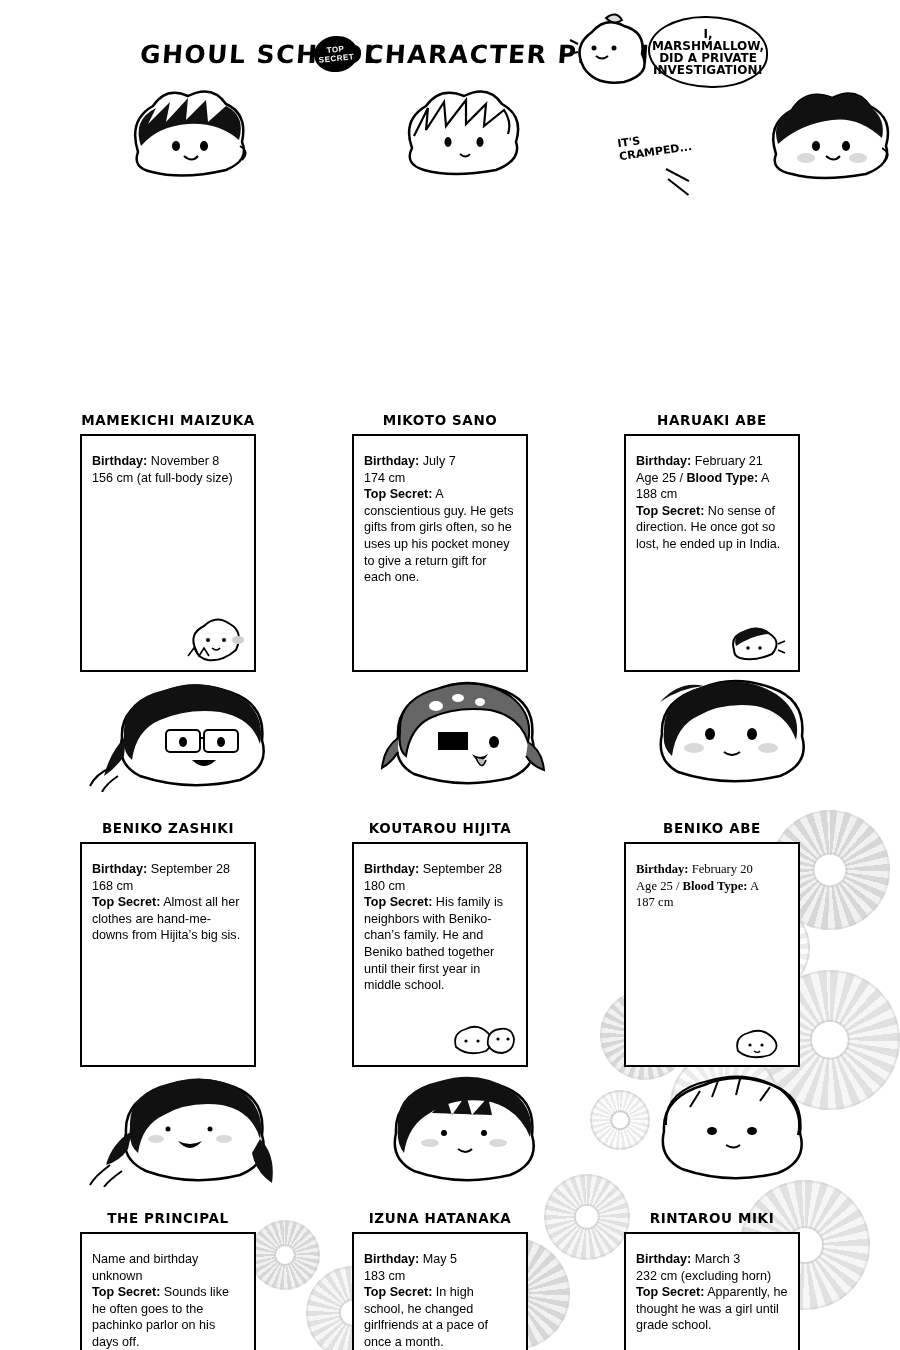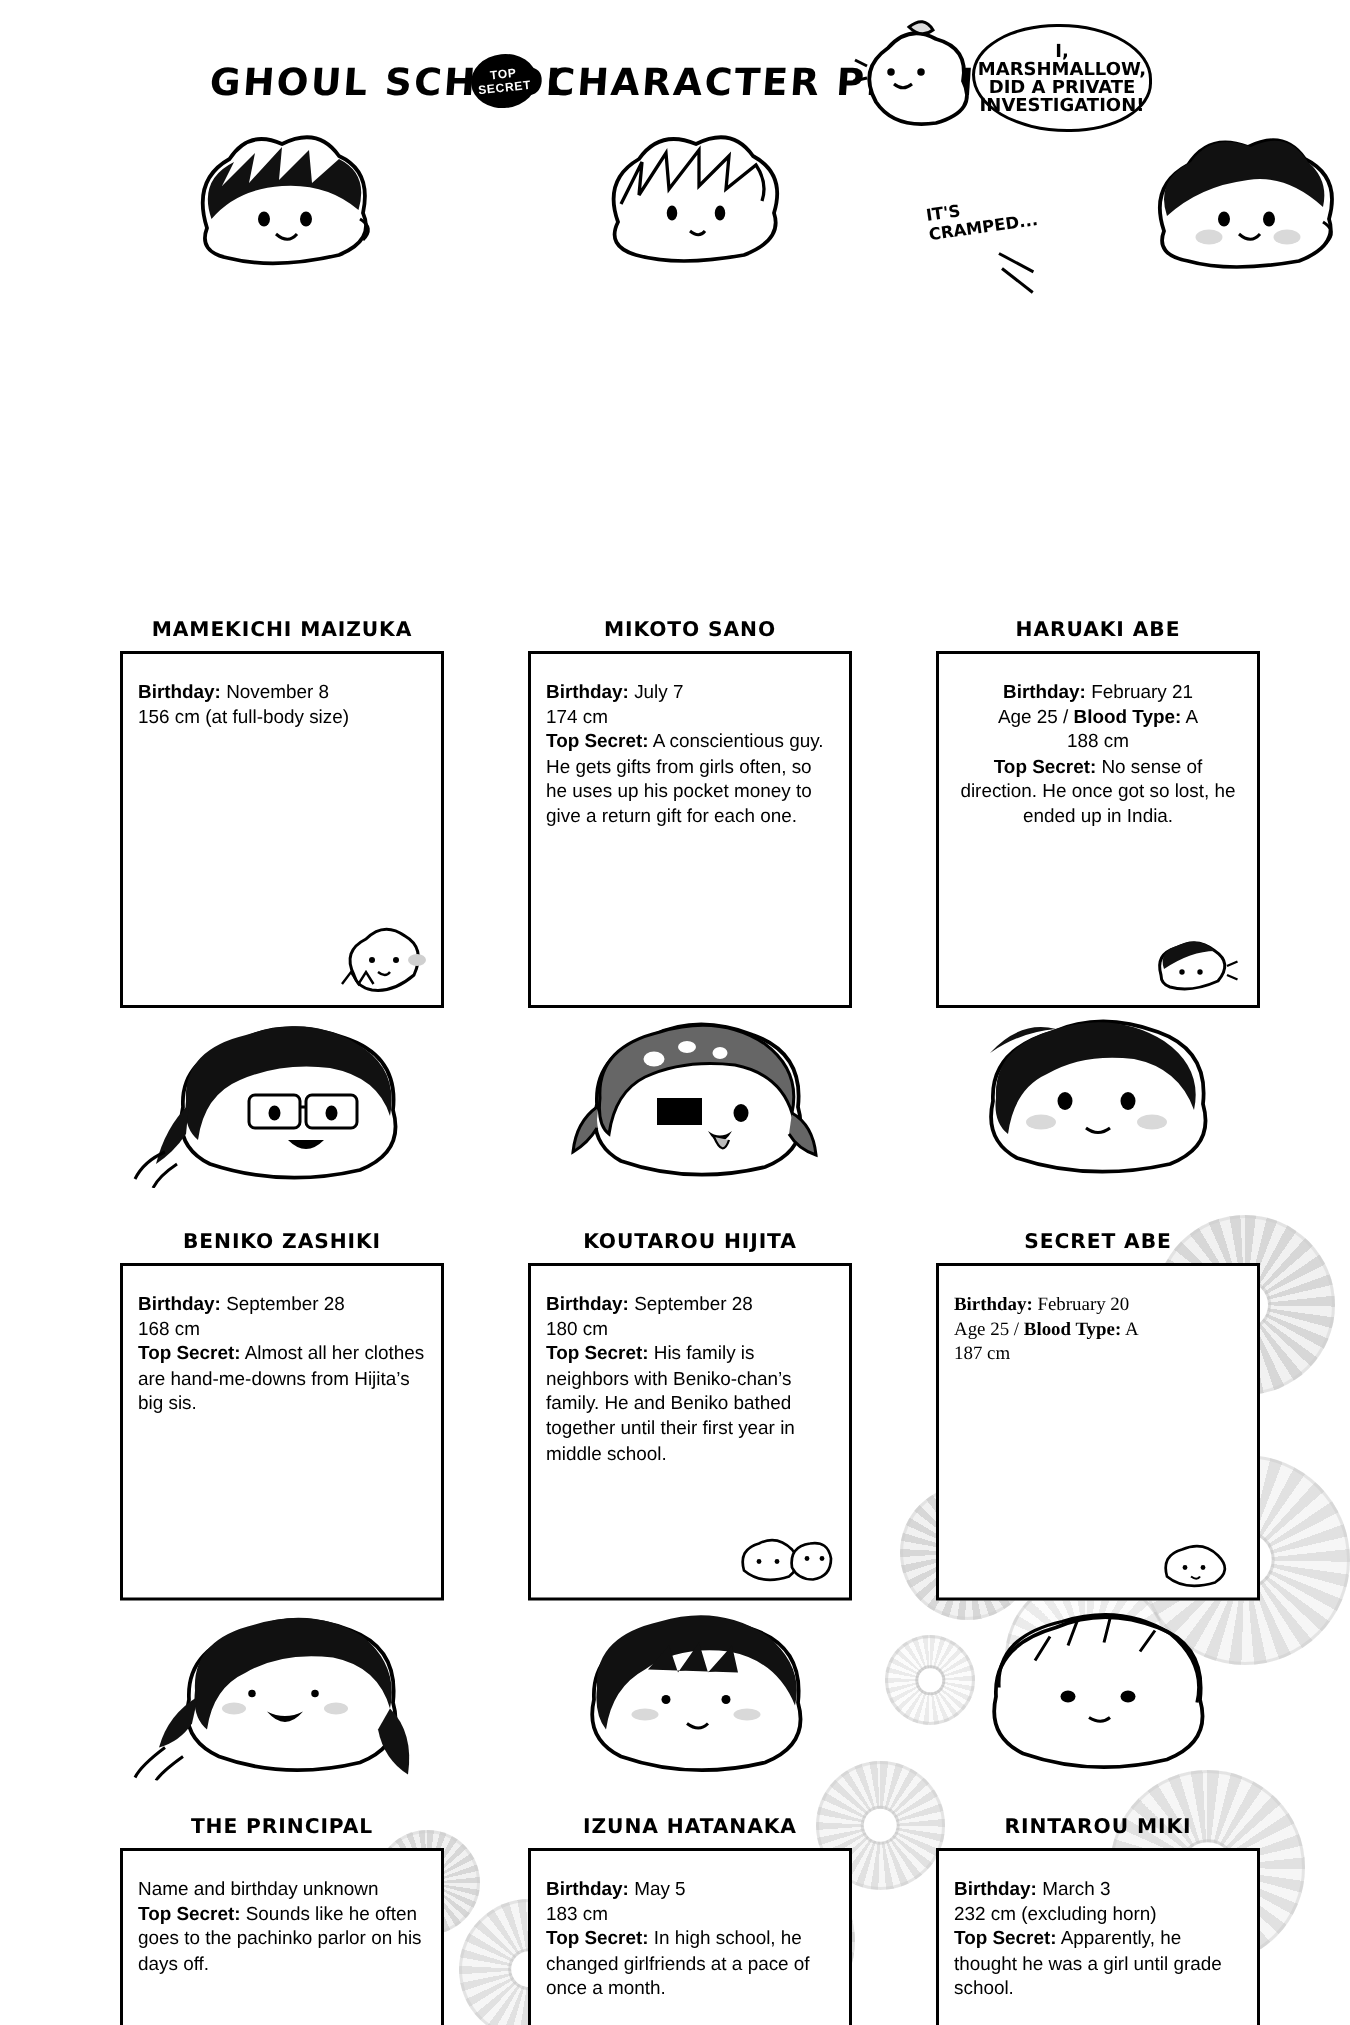--- a/index.html
+++ b/index.html
@@ -59,21 +59,21 @@
   }
   .cramped-lines{position:absolute;left:666px;top:166px;width:40px;height:22px;}
   .cramped-lines i{position:absolute;display:block;width:26px;height:2px;background:#000;transform-origin:left center;}
 
   
   .chibi{position:absolute;}
   .chibi svg{display:block;}
 
   
   .grid{position:relative;}
-  .cell{position:absolute;width:216px;}
+  .cell{position:absolute;width:176px;}
   .cell .name{
     text-align:center;font-family:"DejaVu Sans", sans-serif;
     font-weight:bold;font-size:13.5px;letter-spacing:.6px;
     margin-bottom:6px;white-space:nowrap;
   }
   .box{
     border:2px solid #000;background:#fff;
     padding:17px 10px;box-sizing:border-box;
     font-size:12.6px;line-height:16.6px;
     position:relative;
@@ -217,21 +217,21 @@
           <path d="M86 60 h30 v18 h-30Z" fill="#000"></path>
           <ellipse cx="142" cy="70" rx="5" ry="6" fill="#000"></ellipse>
           <path d="M120 82 q8 14 16 0 q-8 6 -16 0Z" fill="#000"></path>
           <path d="M124 86 q6 14 10 2" fill="#bbb" stroke="#000" stroke-width="1.5"></path>
         </svg>
       </div>
     </div>
 
     <div class="cell" style="left:624px;top:212px;">
       <div class="name">HARUAKI ABE</div>
-      <div class="box" style="height:238px;text-align:center;">
+      <div class="box" style="height:238px;">
         <div><b>Birthday:</b><span> February 21</span></div>
         <div>
           <span>Age</span><span> 25 / </span><b>Blood Type:</b><span> A</span>
         </div>
         <div>188 cm</div>
         <div><b>Top Secret:</b><span> No sense of direction. He once got so lost, he ended up in India.</span></div>
         <div class="chibi" style="right:10px;bottom:4px;">
           <svg width="64" height="44" viewBox="0 0 64 44">
             <path d="M10 28 Q6 14 20 10 Q34 2 46 12 Q58 20 48 32 Q30 40 16 36 Q10 34 10 28Z" fill="#fff" stroke="#000" stroke-width="2"></path>
             <path d="M12 24 Q8 12 22 8 Q36 2 46 12 Q30 12 12 24Z" fill="#111"></path>
@@ -303,21 +303,21 @@
           <circle cx="92" cy="66" r="3" fill="#000"></circle>
           <circle cx="132" cy="66" r="3" fill="#000"></circle>
           <ellipse cx="78" cy="76" rx="9" ry="4" fill="#d9d9d9"></ellipse>
           <ellipse cx="146" cy="76" rx="9" ry="4" fill="#d9d9d9"></ellipse>
           <path d="M106 82 q8 6 14 0" fill="none" stroke="#000" stroke-width="2"></path>
         </svg>
       </div>
     </div>
 
     <div class="cell" style="left:624px;top:620px;">
-      <div class="name">SECRET ABE</div>
+      <div class="name">BENIKO ABE</div>
       <div class="box" style="height:225px;font-family:Liberation Serif, serif;">
         <div><b>Birthday:</b><span> February 20</span></div>
         <div>
           <span>Age</span><span> 25 / </span><b>Blood Type:</b><span> A</span>
         </div>
         <div>187 cm</div>
         <div class="chibi" style="right:12px;bottom:2px;">
           <svg width="56" height="36" viewBox="0 0 56 36">
             <path d="M8 24 Q4 10 18 6 Q32 0 42 10 Q52 20 40 28 Q20 34 8 24Z" fill="#fff" stroke="#000" stroke-width="1.8"></path>
             <circle cx="20" cy="18" r="1.6" fill="#000"></circle>

